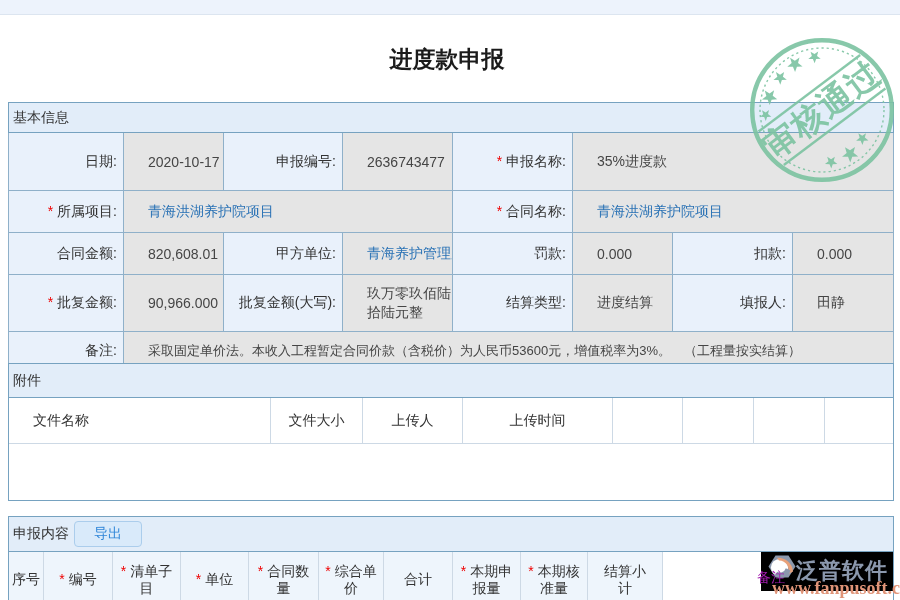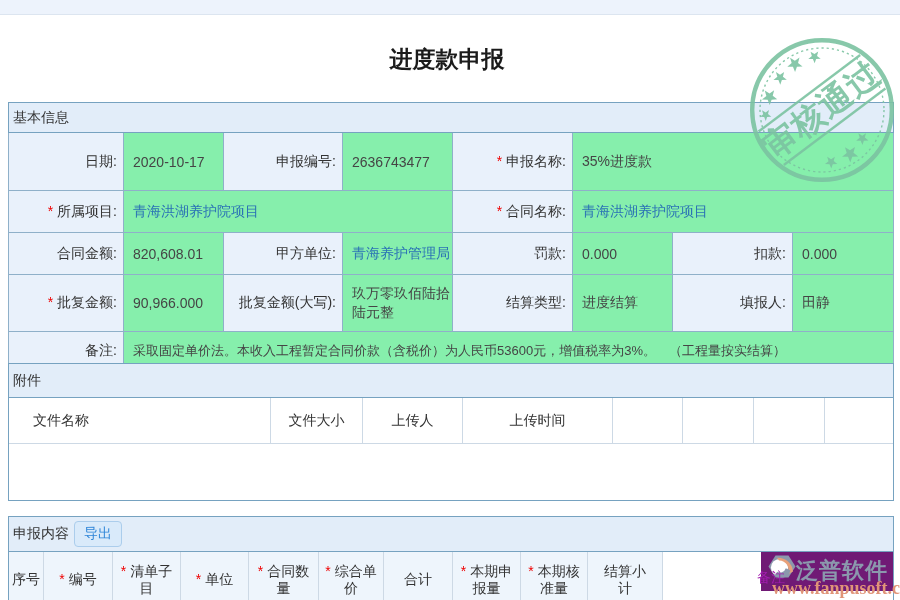--- a/index.html
+++ b/index.html
@@ -4,32 +4,32 @@
 *{margin:0;padding:0;box-sizing:border-box}
 html,body{width:900px;height:600px;overflow:hidden;background:#fff;
   font-family:"Liberation Sans",sans-serif;color:#333}
 .topbar{position:absolute;left:0;top:0;width:900px;height:15px;background:#edf3fc;border-bottom:1px solid #dce5f0}
 .title{position:absolute;left:0;top:44px;width:894px;text-align:center;font-size:23px;font-weight:bold;color:#1b1b1b}
 table{border-collapse:collapse;table-layout:fixed;position:absolute}
 td{border:1px solid #8fb0c9;font-size:14px;overflow:hidden;white-space:nowrap}
 .bar td{background:#e2edf9;text-align:left;padding-left:4px;border:1px solid #76a2c0}
 table{border:1px solid #76a2c0}
 td.l{background:#e9f1fb;text-align:right;padding-right:6px}
-td.v{background:#86efac;text-align:left;padding-left:9px;color:#454545}
+td.v{background:#e5e5e5;text-align:left;padding-left:24px;color:#454545}
 i{font-style:normal;color:#ee0000;margin-right:4px}
 a{color:#2a72b5;}
 #t2 td,#t3 td{border-color:#cdd9e5}
 #t2,#t3{border:1px double #76a2c0}
 #t2 .bar td,#t3 .bar td{border-color:#76a2c0}
 #t2 .head td{background:#fff;text-align:center}
 #t2 td.first{text-align:left;padding-left:24px}
 #t3 .head td{background:#eef5fc;text-align:center;white-space:normal;line-height:17px}
-.btn{display:inline-block;background:#d9eafa;border:1px solid #abcdec;border-radius:4px;color:#2f86d8;font-size:14px;padding:3px 9px;margin-left:5px;vertical-align:middle}
+.btn{display:inline-block;background:#d9eafa;border:1px solid #abcdec;border-radius:4px;color:#2f86d8;font-size:14px;padding:3px 19px;margin-left:5px;vertical-align:middle}
 #stamp{position:absolute;left:742px;top:30px;width:160px;height:160px;opacity:.9}
-#logo{position:absolute;left:761px;top:552px;width:132px;height:39px;background:#701a75;z-index:5}
+#logo{position:absolute;left:761px;top:552px;width:132px;height:39px;background:#000000;z-index:5}
 #logo .zh{position:absolute;left:35px;top:4px;font-size:22px;font-weight:bold;color:#8b98ad;letter-spacing:1px}
 #logo .url{position:absolute;left:11px;top:26px;font-size:18px;font-family:Liberation Serif, serif;color:#e09478;font-weight:bold}
 #bz{position:absolute;left:757px;top:569px;font-size:14px;color:#a21caf;z-index:6}
 </style></head>
 <body>
 <div class="topbar"></div>
 <div class="title">进度款申报</div>
 
 <table id="t1" style="left:8px;top:102px;width:885px">
 <colgroup>

